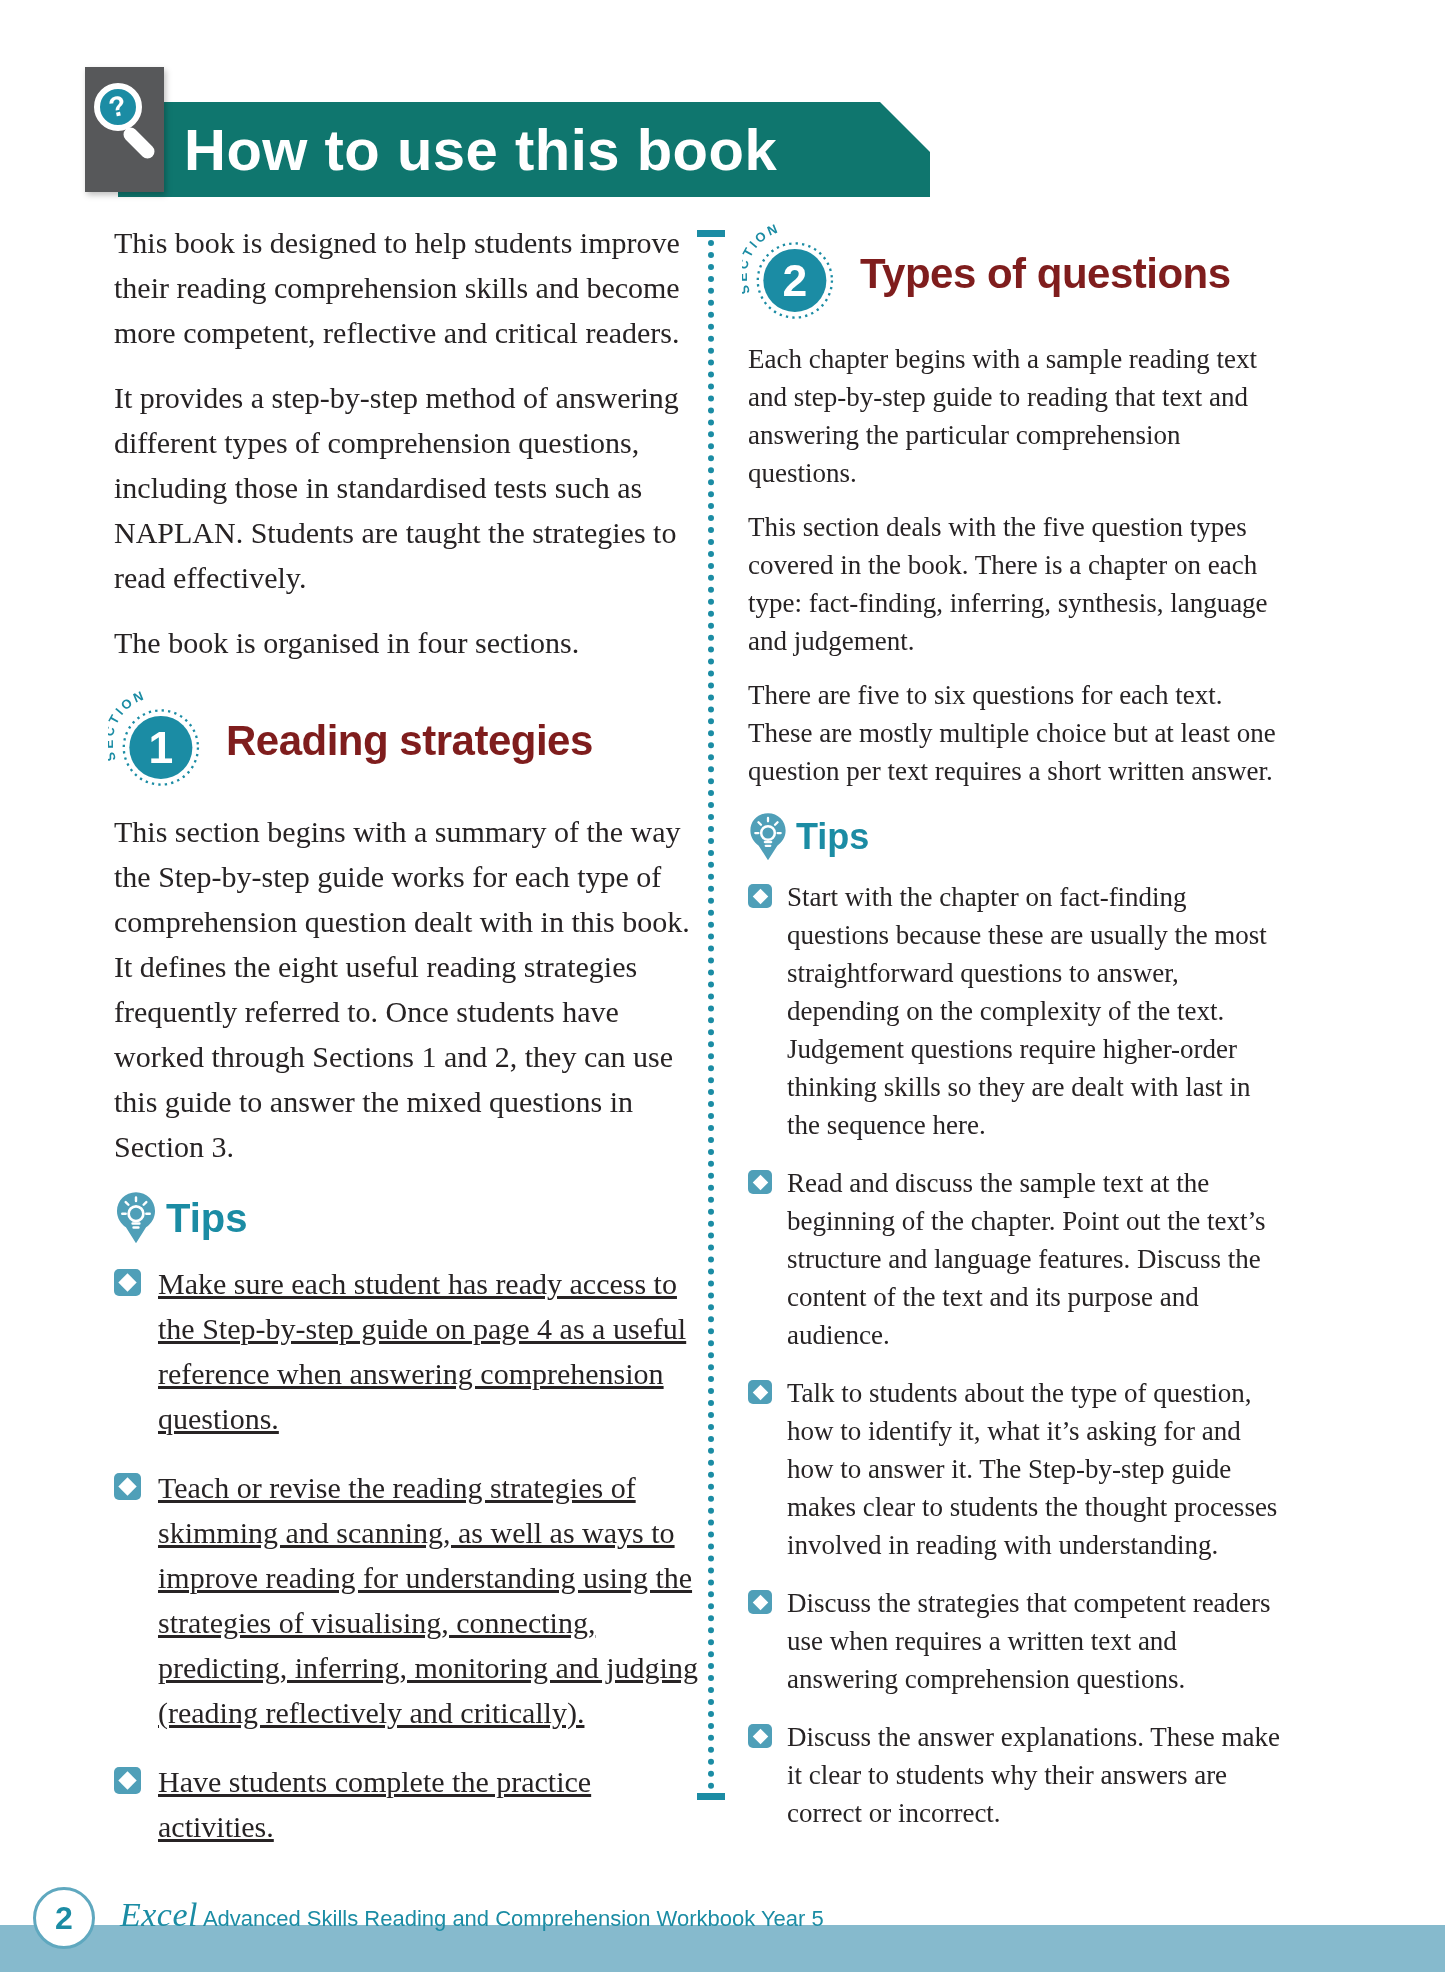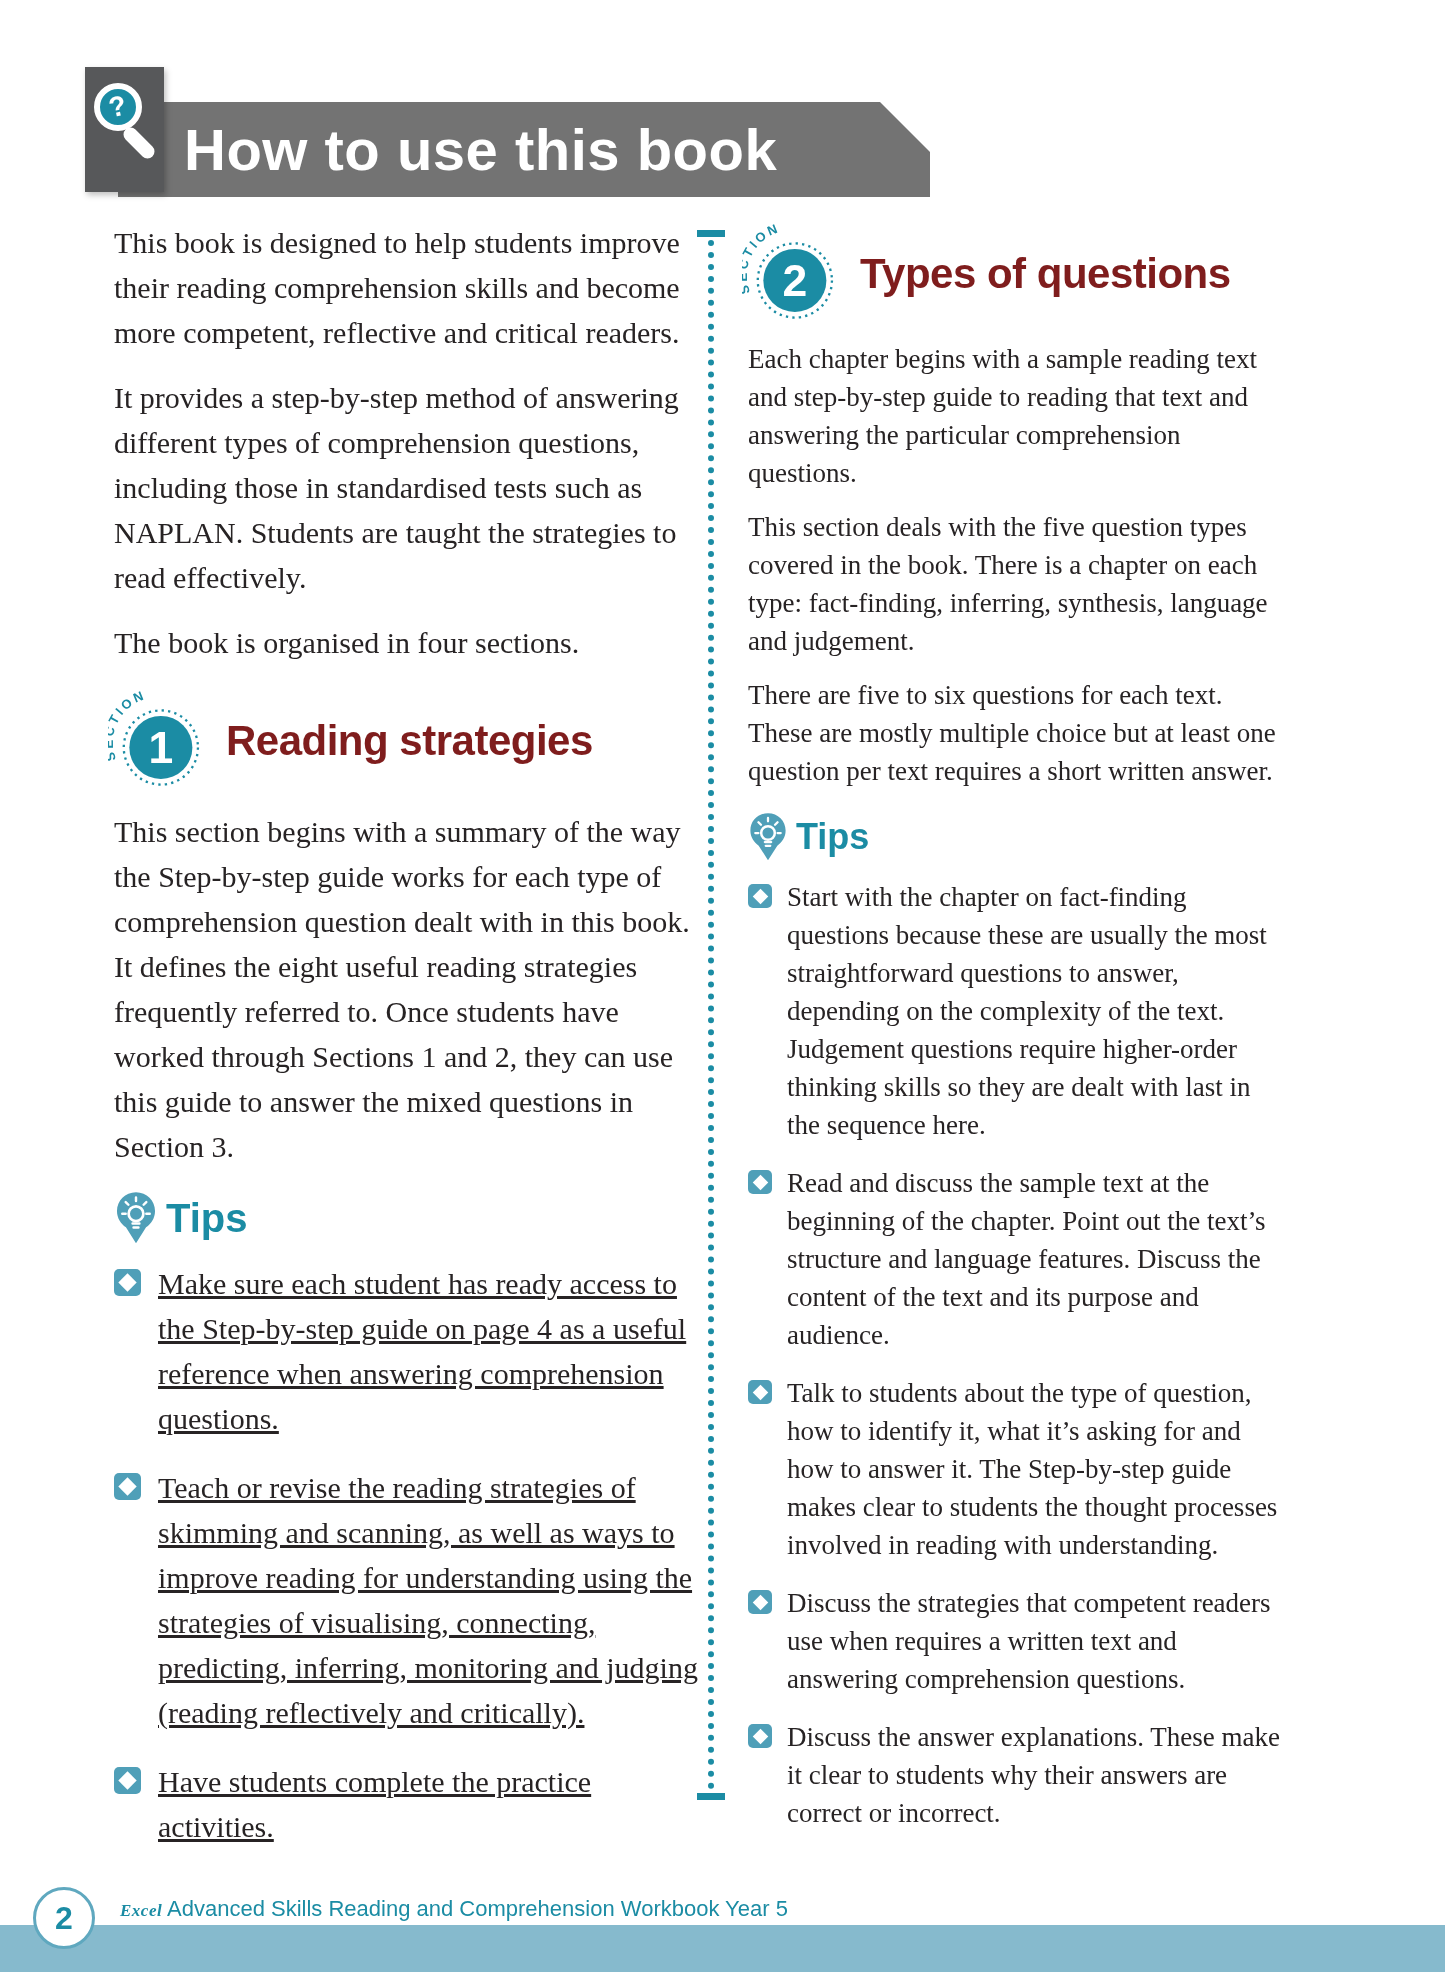--- a/index.html
+++ b/index.html
@@ -12,21 +12,21 @@
     height: 1972px;
     background: #ffffff;
     overflow: hidden;
   }
 
   
   .banner {
     position: absolute;
     left: 118px; top: 102px;
     width: 812px; height: 95px;
-    background: #737373;
+    background: #0f766e;
     clip-path: polygon(0 0, calc(100% - 50px) 0, 100% 50px, 100% 100%, 0 100%);
     z-index: 2;
   }
   .banner h1 {
     font-family: "Liberation Sans", "DejaVu Sans", sans-serif;
     font-weight: bold;
     font-size: 58px;
     letter-spacing: 0.5px;
     color: #ffffff;
     line-height: 95px;
@@ -176,22 +176,22 @@
     left: 120px; top: 1896px;
     font-family: "Liberation Sans", "DejaVu Sans", sans-serif;
     font-size: 22px;
     color: #1b8ca4;
     white-space: nowrap;
     z-index: 4;
   }
   .footer-line em.brand {
     font-family: "Liberation Serif", "DejaVu Serif", serif;
     font-style: italic;
-    font-weight: bold;
-    font-size: 17px;
+    font-weight: normal;
+    font-size: 34px;
     letter-spacing: 0.5px;
   }
 
   
   svg .badge-word {
     font-family: "Liberation Sans", "DejaVu Sans", sans-serif;
     font-weight: bold;
     font-size: 14px;
     letter-spacing: 3px;
     fill: #1b8ca4;

